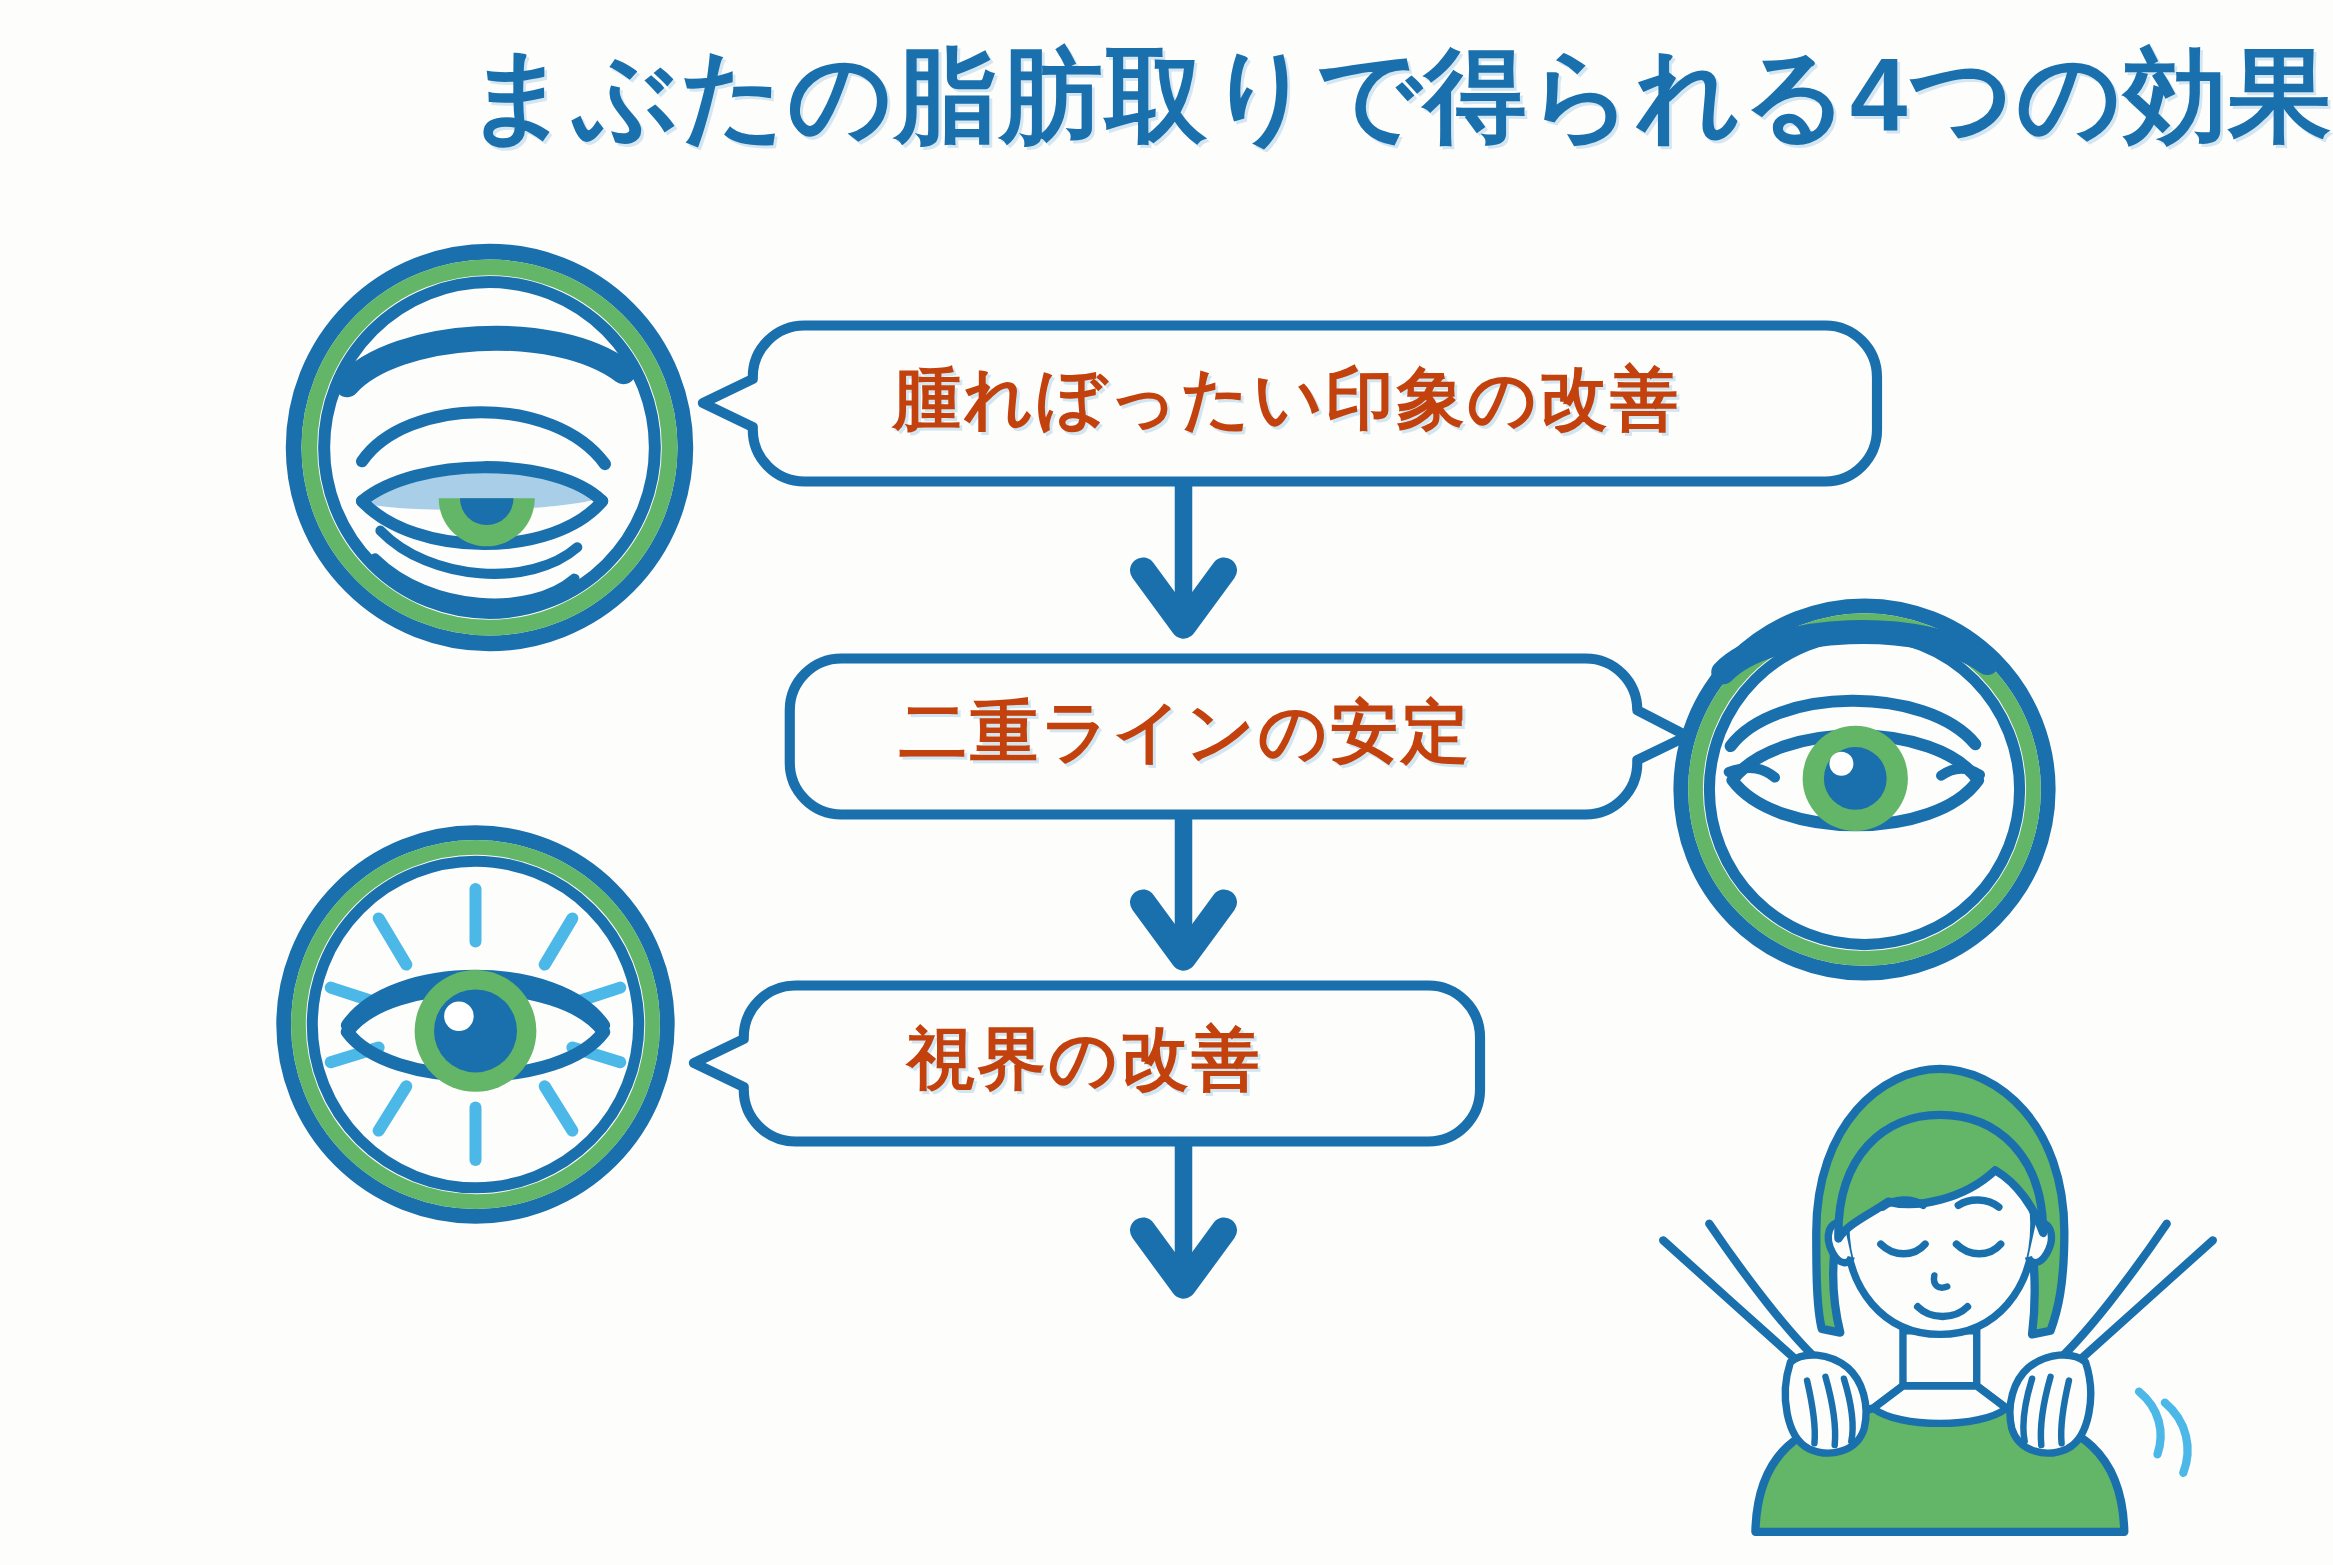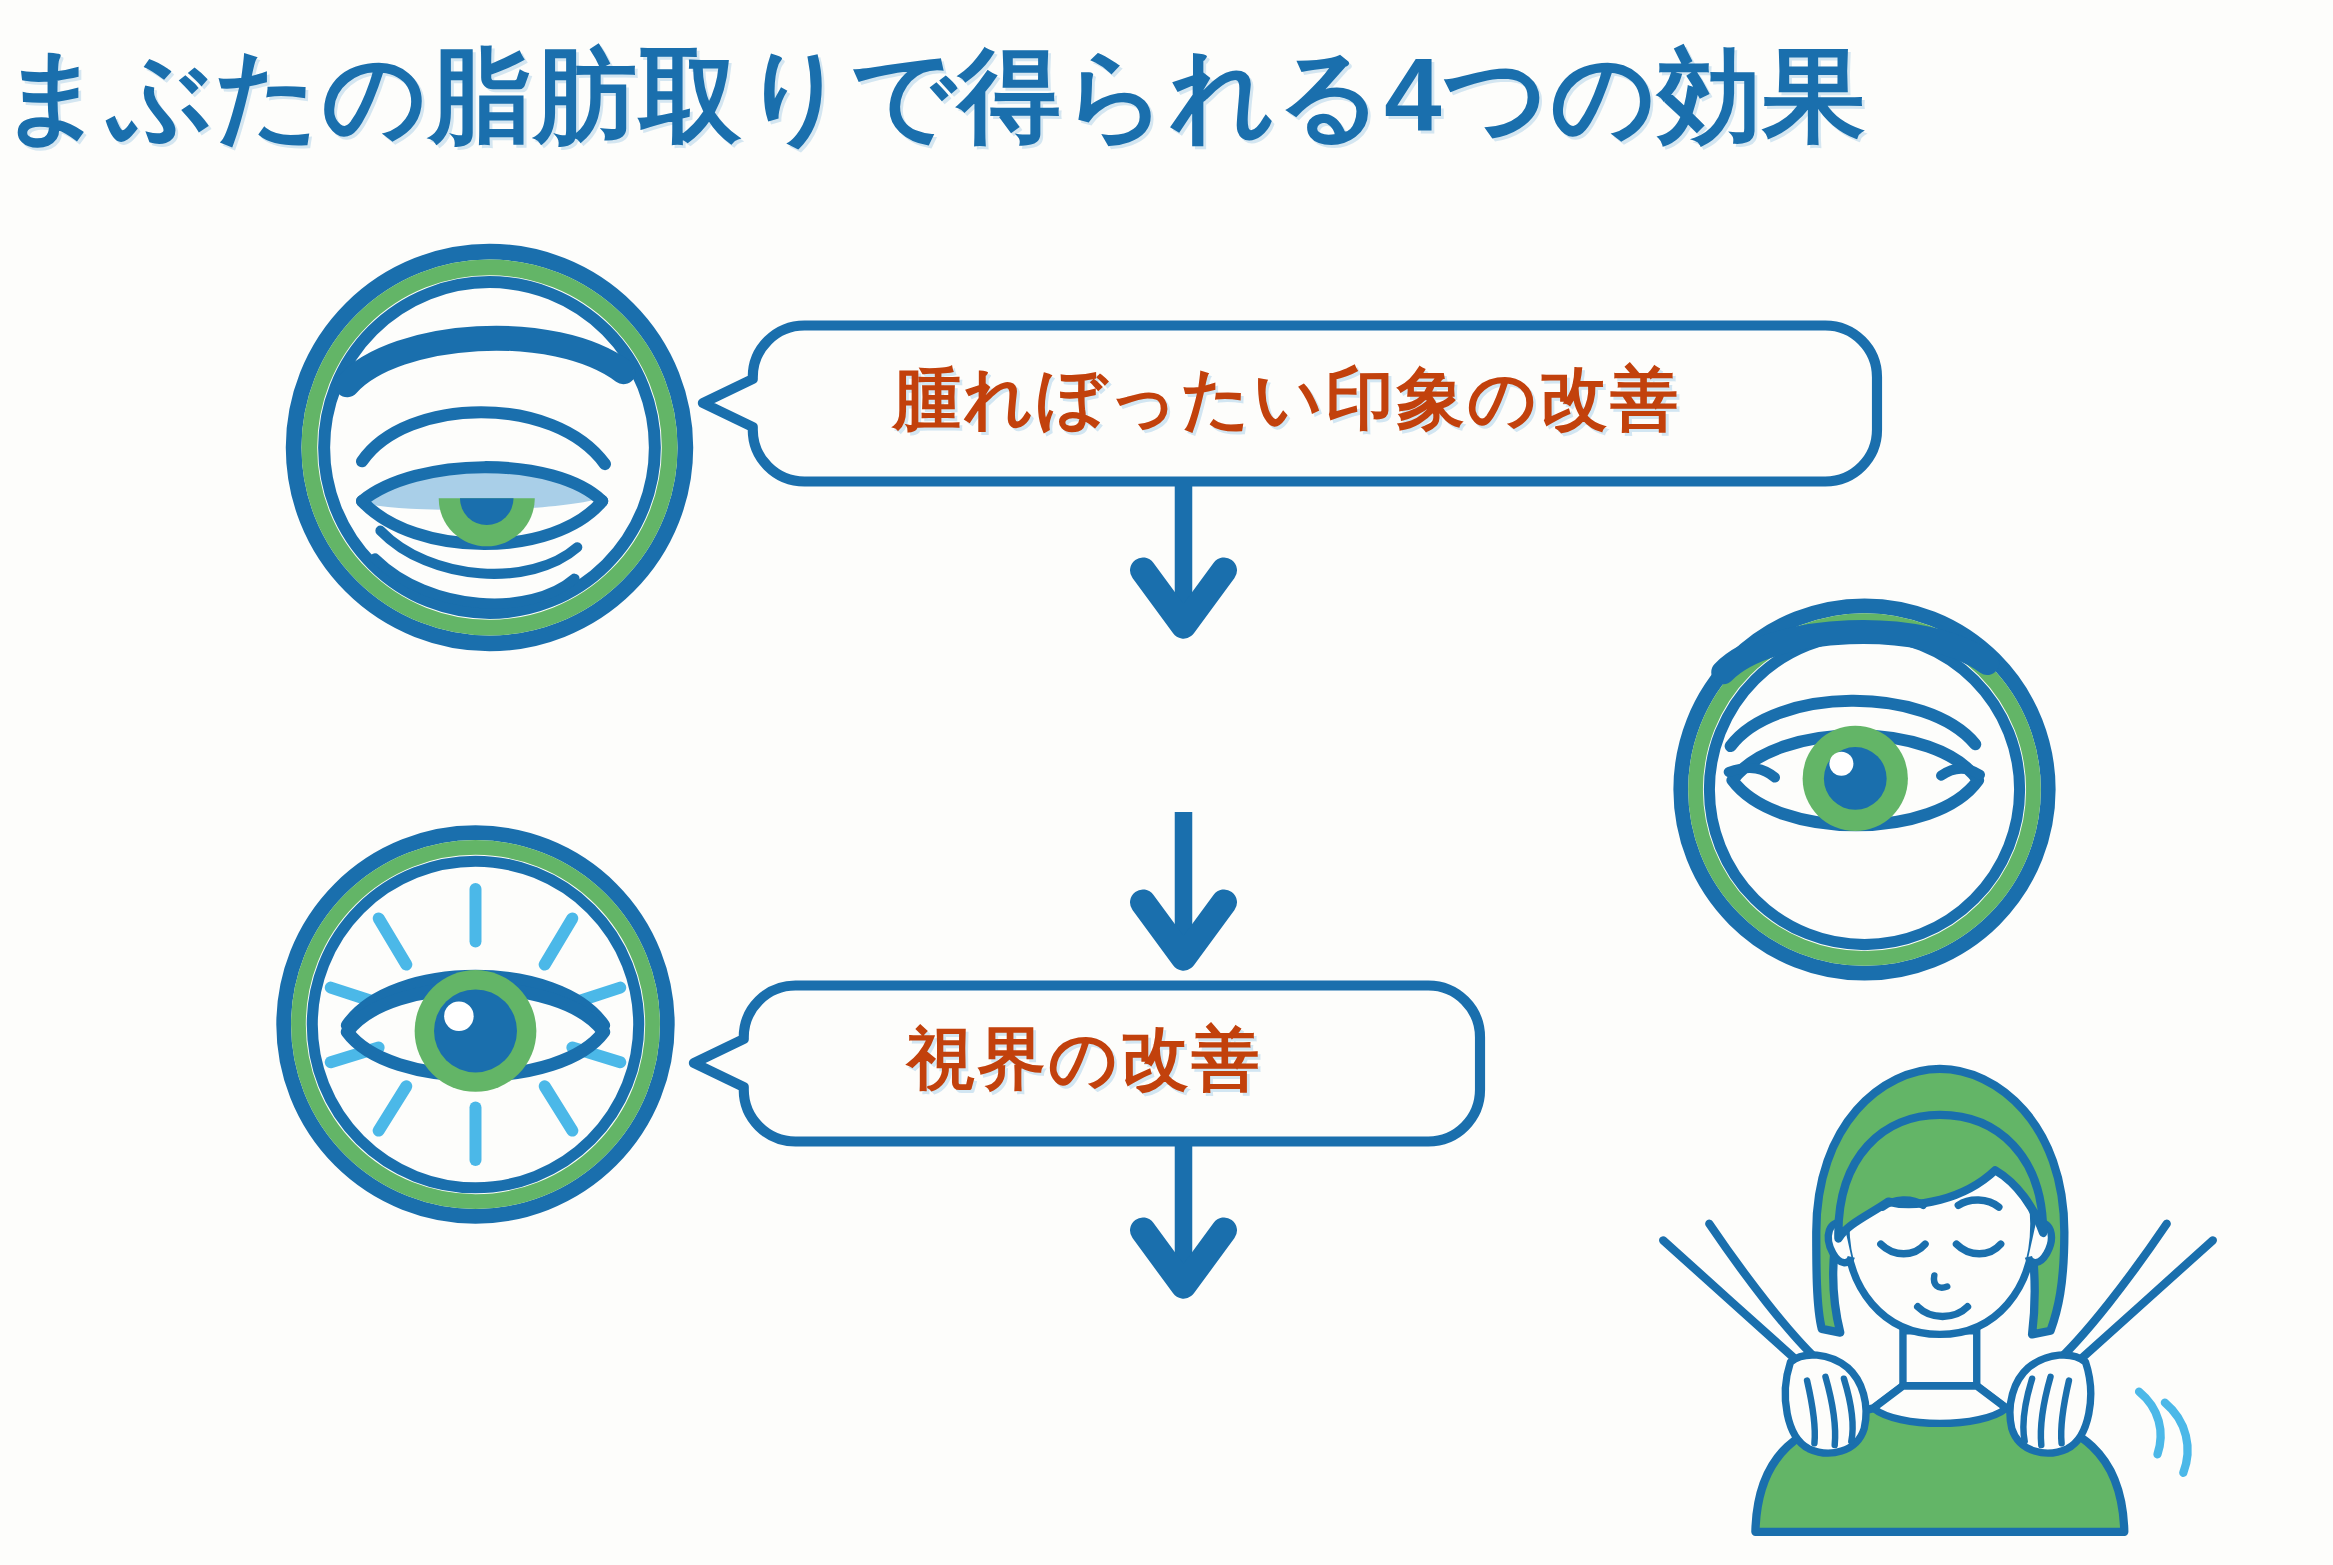--- a/index.html
+++ b/index.html
@@ -18,21 +18,21 @@
     background: #fdfdfb;
     overflow: hidden;
   }
 
   
   #title {
     position: absolute;
     left: 0;
     top: 42px;
     width: 2333px;
-    text-align: left;
+    text-align: right;
     font-size: 103px;
     font-weight: 700;
     letter-spacing: 1.8px;
     color: #1a6fad;
     line-height: 1.05;
     white-space: nowrap;
     text-shadow: 2.8px 2.8px 0 rgba(120,180,220,0.30);
   }
 
   
@@ -231,20 +231,27 @@
     <div class="bubble-text">腫れぼったい印象の改善</div>
   </div>
 
   <div class="arrow" style="left:1128px; top:480px; width:111px; height:166px;">
     <svg width="111" height="166" viewBox="0 0 120 180">
       <line x1="60" y1="0" x2="60" y2="148" stroke="#1a6fad" stroke-width="19"></line>
       <path d="M16 98 L60 158 L104 98" fill="none" stroke="#1a6fad" stroke-width="28" stroke-linecap="round" stroke-linejoin="round"></path>
     </svg>
   </div>
 
+  <div class="bubble" style="left:775px; top:651px; width:821px; height:162px;">
+    <svg width="914" height="171" viewBox="0 0 990 185">
+      <path d="M72 8 H878 a56 56 0 0 1 56 56 V64 L988 92 L934 118 V121
+               a56 56 0 0 1 -56 56 H72 a56 56 0 0 1 -56 -56 V64 a56 56 0 0 1 56 -56 Z" fill="#fdfdfb" stroke="#1a6fad" stroke-width="11" stroke-linejoin="round"></path>
+    </svg>
+    <div class="bubble-text">二重ラインの安定</div>
+  </div>
 
   <div class="arrow" style="left:1128px; top:812px; width:111px; height:166px;">
     <svg width="111" height="166" viewBox="0 0 120 180">
       <line x1="60" y1="0" x2="60" y2="148" stroke="#1a6fad" stroke-width="19"></line>
       <path d="M16 98 L60 158 L104 98" fill="none" stroke="#1a6fad" stroke-width="28" stroke-linecap="round" stroke-linejoin="round"></path>
     </svg>
   </div>
 
   <div class="bubble" style="left:729px; top:978px; width:711px; height:162px;">
     <svg width="775" height="171" viewBox="0 0 840 185">

